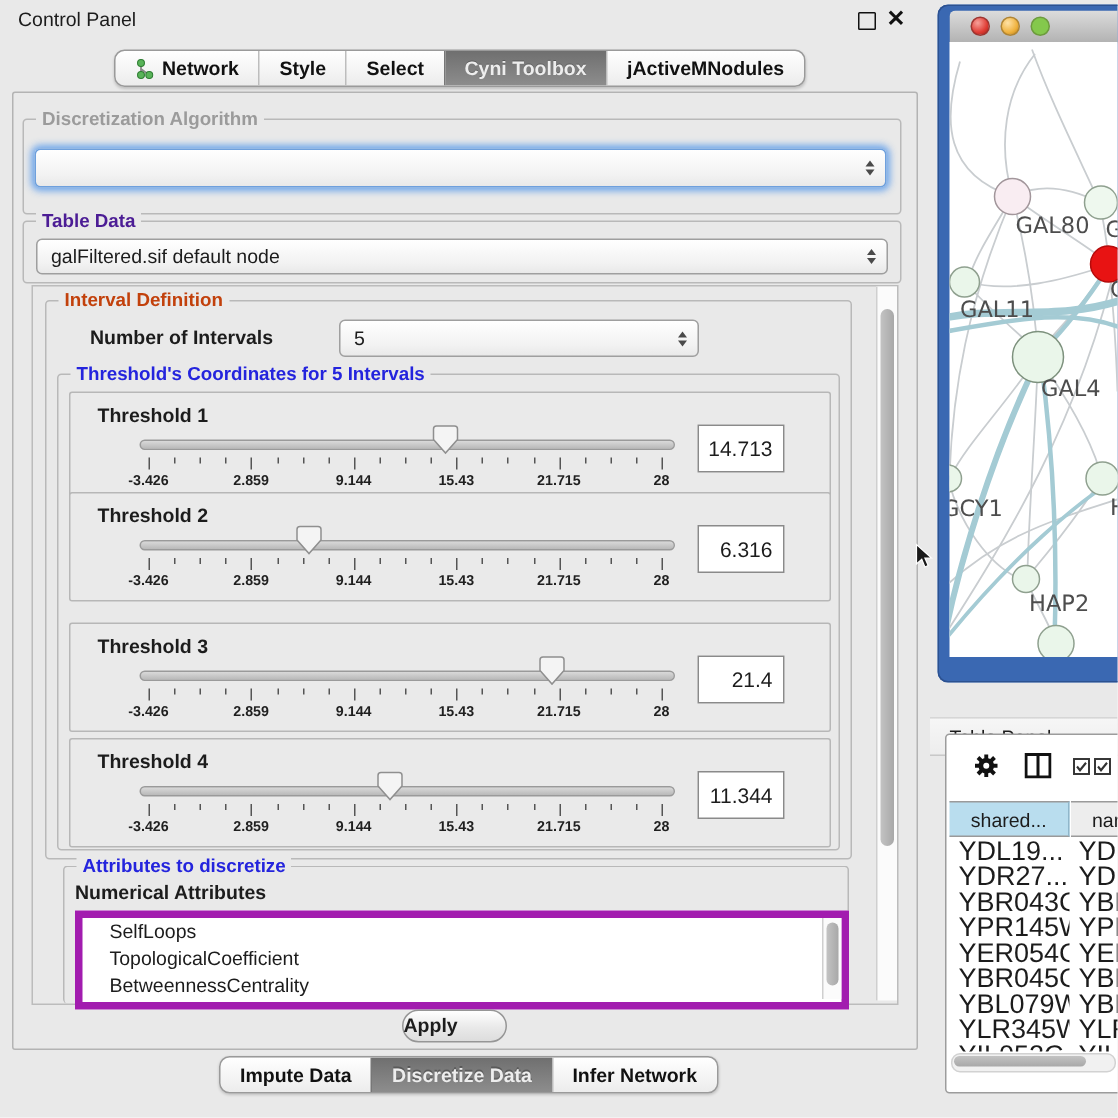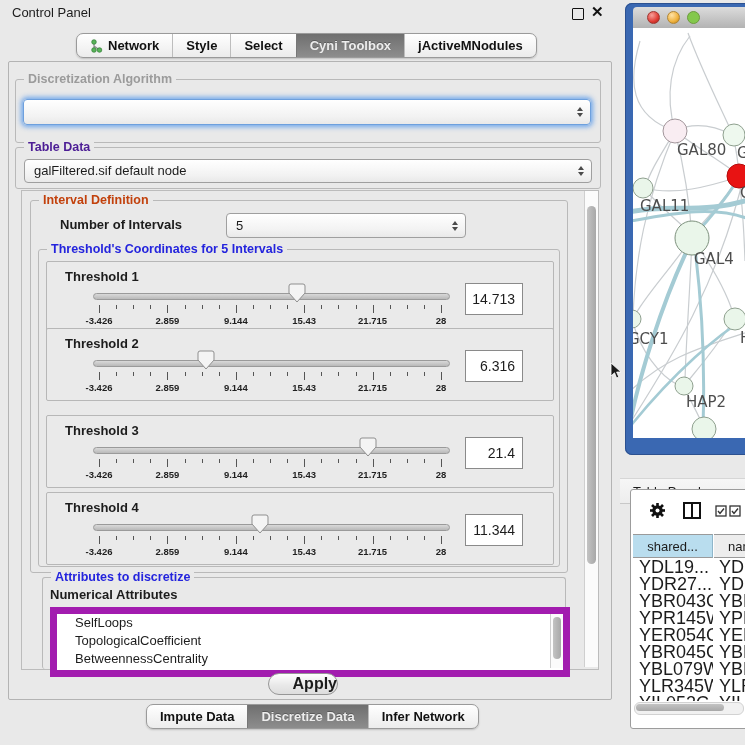--- a/index.html
+++ b/index.html
@@ -47,29 +47,29 @@
          border-radius:4px;background:linear-gradient(#d9d9d9,#b9b9b9);}
   .thumb{position:absolute;top:21px;width:18px;height:20px;}
   .ticks{position:absolute;left:52px;top:43px;width:342px;height:9px;}
   .ticks i{position:absolute;top:0;width:1px;background:#555;}
   .tlbls{position:absolute;left:52px;top:53px;width:342px;height:12px;}
   .tlbls span{position:absolute;transform:translateX(-50%);font-size:9.5px;font-weight:bold;color:#1f1f1f;white-space:nowrap;}
   .vbox{position:absolute;left:418px;top:21px;width:58px;height:32px;background:#fff;
         border:1px solid #8a8a8a;font-size:14px;text-align:right;line-height:30px;
         padding-right:7px;box-sizing:border-box;}
   
-  .listbox{background:#fff;border:7px solid #a21caf;overflow:hidden;}
+  .listbox{background:#fff;border:5px solid #a21caf;overflow:hidden;}
   .attr-item{height:18px;line-height:18px;padding-left:18px;font-size:13px;white-space:nowrap;}
   
   .sbtrack{background:#fbfbfb;border-left:1px solid #cfcfcf;}
   .sbthumb{background:linear-gradient(90deg,#c3c3c3,#a8a8a8);border-radius:5px;}
   .sbthumb.h{background:linear-gradient(#c3c3c3,#a8a8a8);}
   
   .btn{border:1px solid #969696;border-radius:11px;background:linear-gradient(#ffffff,#e9e9e9 55%,#dddddd);
-       font-size:16px;font-weight:bold;text-align:right;line-height:20px;box-sizing:border-box;}
+       font-size:13px;font-weight:bold;text-align:left;line-height:20px;box-sizing:border-box;}
   
   .netframe{background:#3a68b2;border-radius:7px 0 0 7px;box-shadow:inset 0 0 0 1px #2c5190;}
   .nettitle{background:linear-gradient(#dcdcdc,#b3b3b3);border-bottom:1px solid #8e8e8e;border-radius:4px 0 0 0;}
   .light{position:absolute;top:4px;width:13px;height:13px;border-radius:50%;box-sizing:border-box;}
   .netcanvas{background:#fff;}
   
   .tp-bar{background:linear-gradient(#f6f6f6,#ededed);border-top:1px solid #d6d6d6;border-bottom:1px solid #c8c8c8;
           font-size:13px;line-height:25px;padding-left:13px;box-sizing:border-box;}
   .tp-panel{background:#fff;border:1px solid #9c9c9c;border-radius:3px;box-sizing:border-box;}
   .th-cell{position:absolute;top:0;height:24px;font-size:13px;line-height:24px;box-sizing:border-box;

